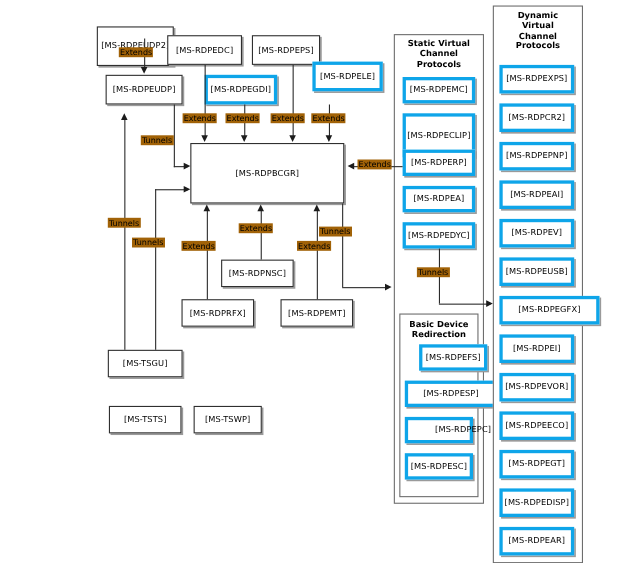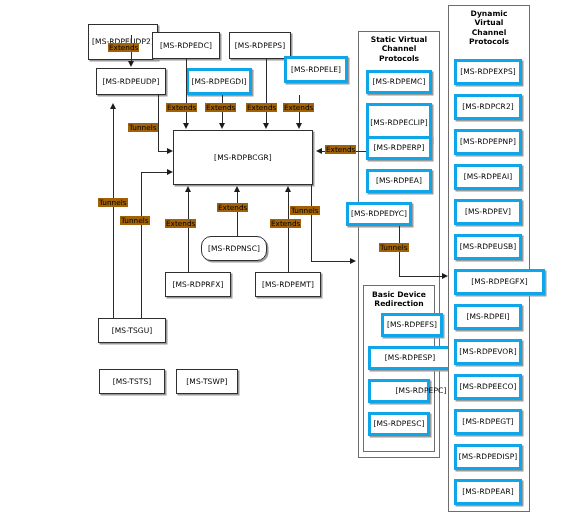--- a/index.html
+++ b/index.html
@@ -113,21 +113,21 @@
   </div>
 
   <div class="box" style="left:266px;top:56px;width:64px;height:27px;margin-left:18px;">
     <span>[MS-RDPELE]</span>
   </div>
 
   <div class="box strong" style="left:173px;top:130px;width:140px;height:55px;">
     <span>[MS-RDPBCGR]</span>
   </div>
 
-  <div class="box strong" style="left:201px;top:236px;width:66px;height:25px;border-radius:10px;">
+  <div class="box strong" style="left:201px;top:236px;width:66px;height:25px;">
     <span>[MS-RDPNSC]</span>
   </div>
 
   <div class="box strong" style="left:165px;top:272px;width:66px;height:25px;">
     <span>[MS-RDPRFX]</span>
   </div>
 
   <div class="box strong" style="left:255px;top:272px;width:66px;height:25px;">
     <span>[MS-RDPEMT]</span>
   </div>
@@ -157,21 +157,21 @@
   </div>
   <div class="box" style="left:366px;top:103px;width:66px;height:40px;">
     <span>[MS-RDPECLIP]</span>
   </div>
   <div class="box" style="left:366px;top:136px;width:66px;height:24px;">
     <span>[MS-RDPERP]</span>
   </div>
   <div class="box" style="left:366px;top:169px;width:66px;height:24px;">
     <span>[MS-RDPEA]</span>
   </div>
-  <div class="box" style="left:346px;top:202px;width:66px;height:24px;">
+  <div class="box" style="left:366px;top:202px;width:66px;height:24px;">
     <span>[MS-RDPEDYC]</span>
   </div>
 
   <div class="panel" style="left:363px;top:285px;width:72px;height:167px;"></div>
 
   <div class="panel-title" style="left:363px;top:290px;width:72px;">
     <div>Basic Device</div>
     <div>Redirection</div>
   </div>
 

